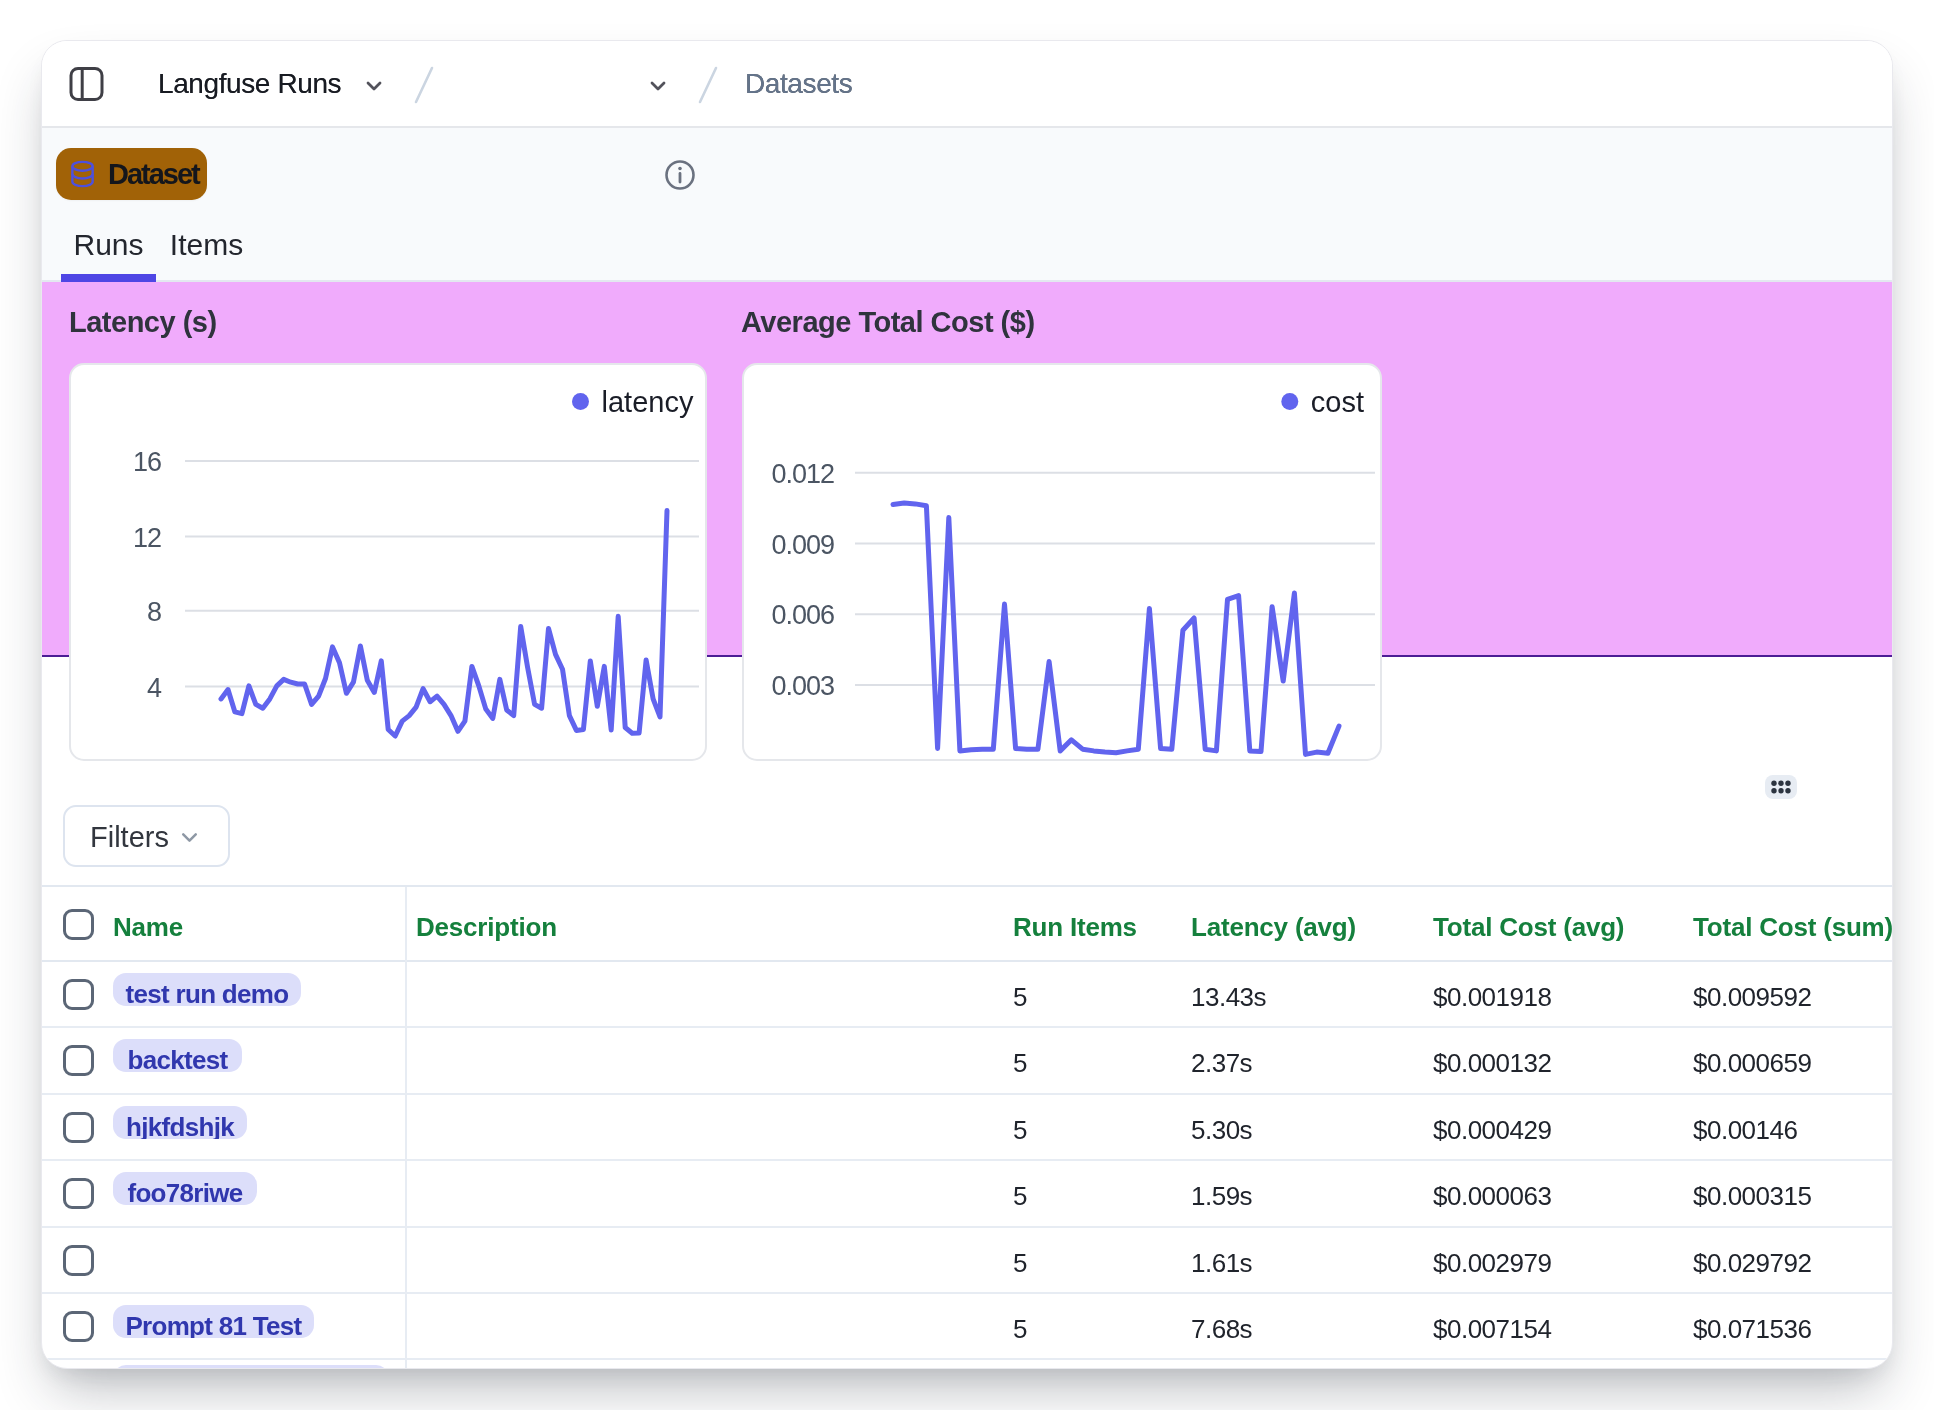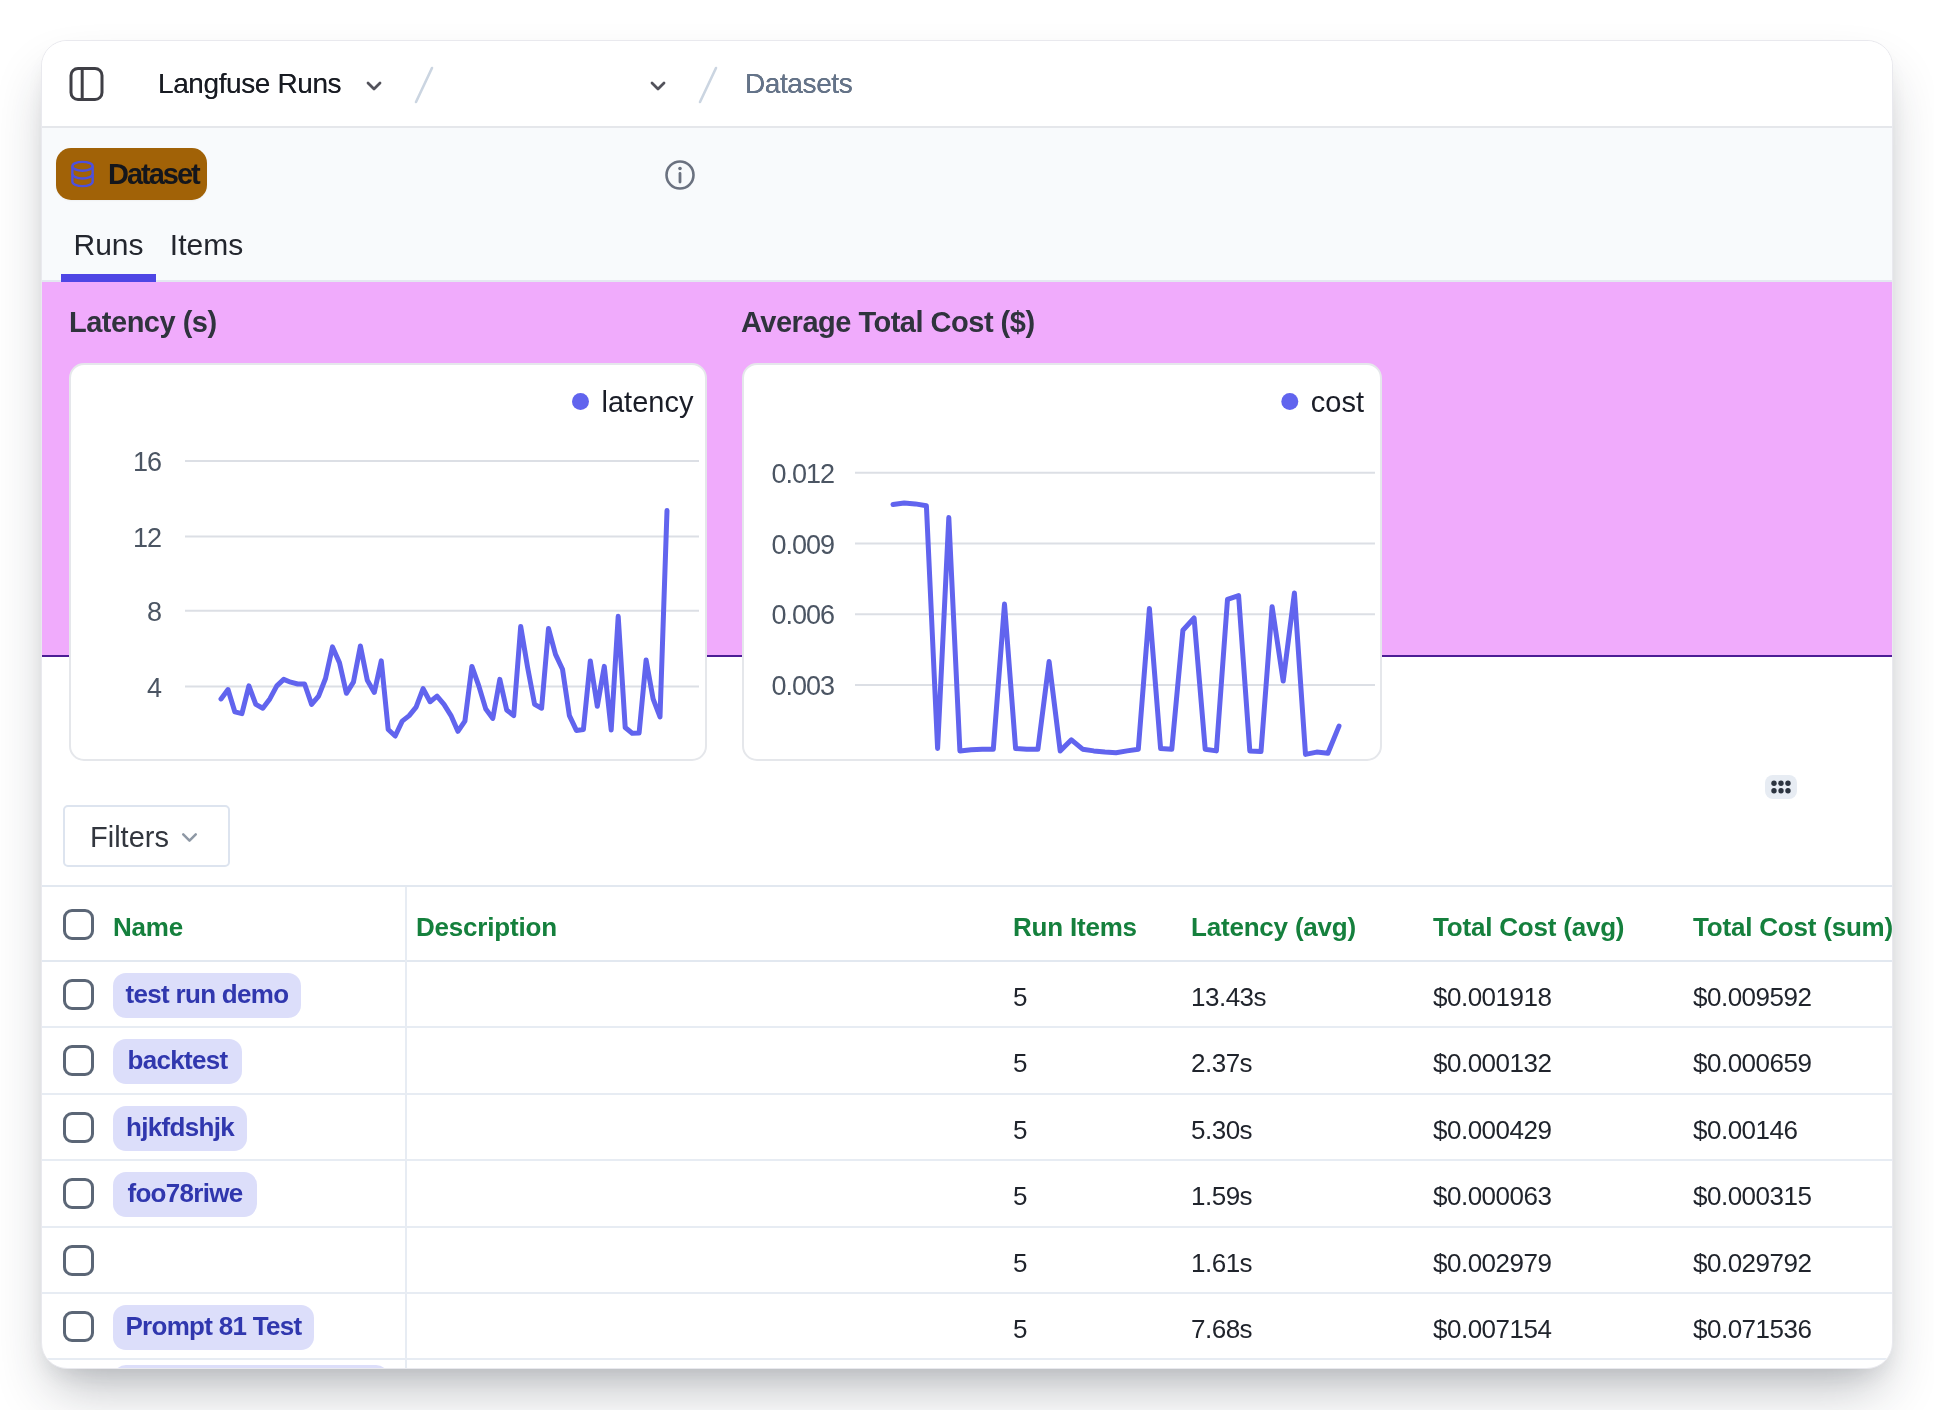--- a/index.html
+++ b/index.html
@@ -11,29 +11,29 @@
 .pill{position:absolute;left:14px;top:20px;width:151px;height:52px;background:#a16207;border-radius:15px;box-shadow:0 1px 2px rgba(0,0,0,0.04)}
 .pill span{position:absolute;left:52px;top:10px;font-size:29px;font-weight:bold;letter-spacing:-2px;color:#14161c}
 .title{position:absolute;left:187px;top:25px;font-size:37px;font-weight:bold;letter-spacing:-1px;color:#3b3f49;white-space:nowrap}
 .tab{position:absolute;top:100px;height:50px;font-size:30px;color:#23262e;text-align:center}
 .tabu{position:absolute;left:19px;top:146px;width:95px;height:8px;background:#4f46e5}
 .charts{position:absolute;left:0;top:241px;width:100%;height:375px;background:#f0abfc;border-bottom:2px solid #4c1d95}
 .ctitle{position:absolute;top:24px;font-size:29px;font-weight:bold;letter-spacing:-0.5px;color:#2f333d;white-space:nowrap}
 .ccard{position:absolute;top:81px}
 .grip{position:absolute;left:1723px;top:734px;width:32px;height:24px;background:#e7ecf3;border-radius:8px;z-index:5}
 .filters{position:absolute;left:0;top:750px;width:100%;height:94px;background:#fff}
-.fbtn{position:absolute;left:21px;top:14px;width:167px;height:62px;background:#fff;border:2px solid #dde4ef;border-radius:5px}
+.fbtn{position:absolute;left:21px;top:14px;width:167px;height:62px;background:#fff;border:2px solid #dde4ef;border-radius:13px}
 .fbtn span{position:absolute;left:25px;top:14px;font-size:29px;color:#32363e;font-weight:500}
 .table{position:absolute;left:0;top:844px;width:100%;height:485px}
 .thead{position:absolute;left:0;top:0;width:100%;height:77px;border-top:2px solid #e2e8f0;border-bottom:2px solid #e2e8f0;font-weight:bold;color:#15803d}
 .thead span.h{position:absolute;top:25px;font-size:26px;letter-spacing:-0.2px;white-space:nowrap}
 .rows{position:absolute;left:0;top:77px;width:100%}
 .row{position:relative;width:100%;height:66.4px;border-bottom:2px solid #e7ecf3}
 .cb{position:absolute;width:31px;height:31px;border:3px solid #5b6676;border-radius:9px;background:#fff}
-.badge{position:absolute;left:71px;top:11px;height:45px;line-height:43px;background:#dcdefa;border-radius:13px;text-align:center;font-size:26px;font-weight:bold;color:#3037ae;letter-spacing:-0.7px;white-space:nowrap;overflow:hidden}
+.badge{position:absolute;left:71px;top:11px;height:33px;line-height:43px;background:#dcdefa;border-radius:13px;text-align:center;font-size:26px;font-weight:bold;color:#3037ae;letter-spacing:-0.7px;white-space:nowrap;overflow:hidden}
 .cell{position:absolute;top:20px;font-size:26px;letter-spacing:-0.5px;color:#20242c;white-space:nowrap}
 .vline{position:absolute;left:363px;top:0;width:2px;height:100%;background:#e7ecf3}
 svg text{font-family:"Liberation Sans",sans-serif}
 </style></head><body>
 <div class="card">
   <div class="nav">
     <svg class="abs" style="left:27px;top:25px" width="35" height="36" viewBox="0 0 35 36" fill="none">
       <rect x="2" y="2.5" width="31" height="31" rx="7" stroke="#3f3f46" stroke-width="3"></rect>
       <line x1="13.2" y1="2.5" x2="13.2" y2="33.5" stroke="#3f3f46" stroke-width="3"></line>
     </svg>

